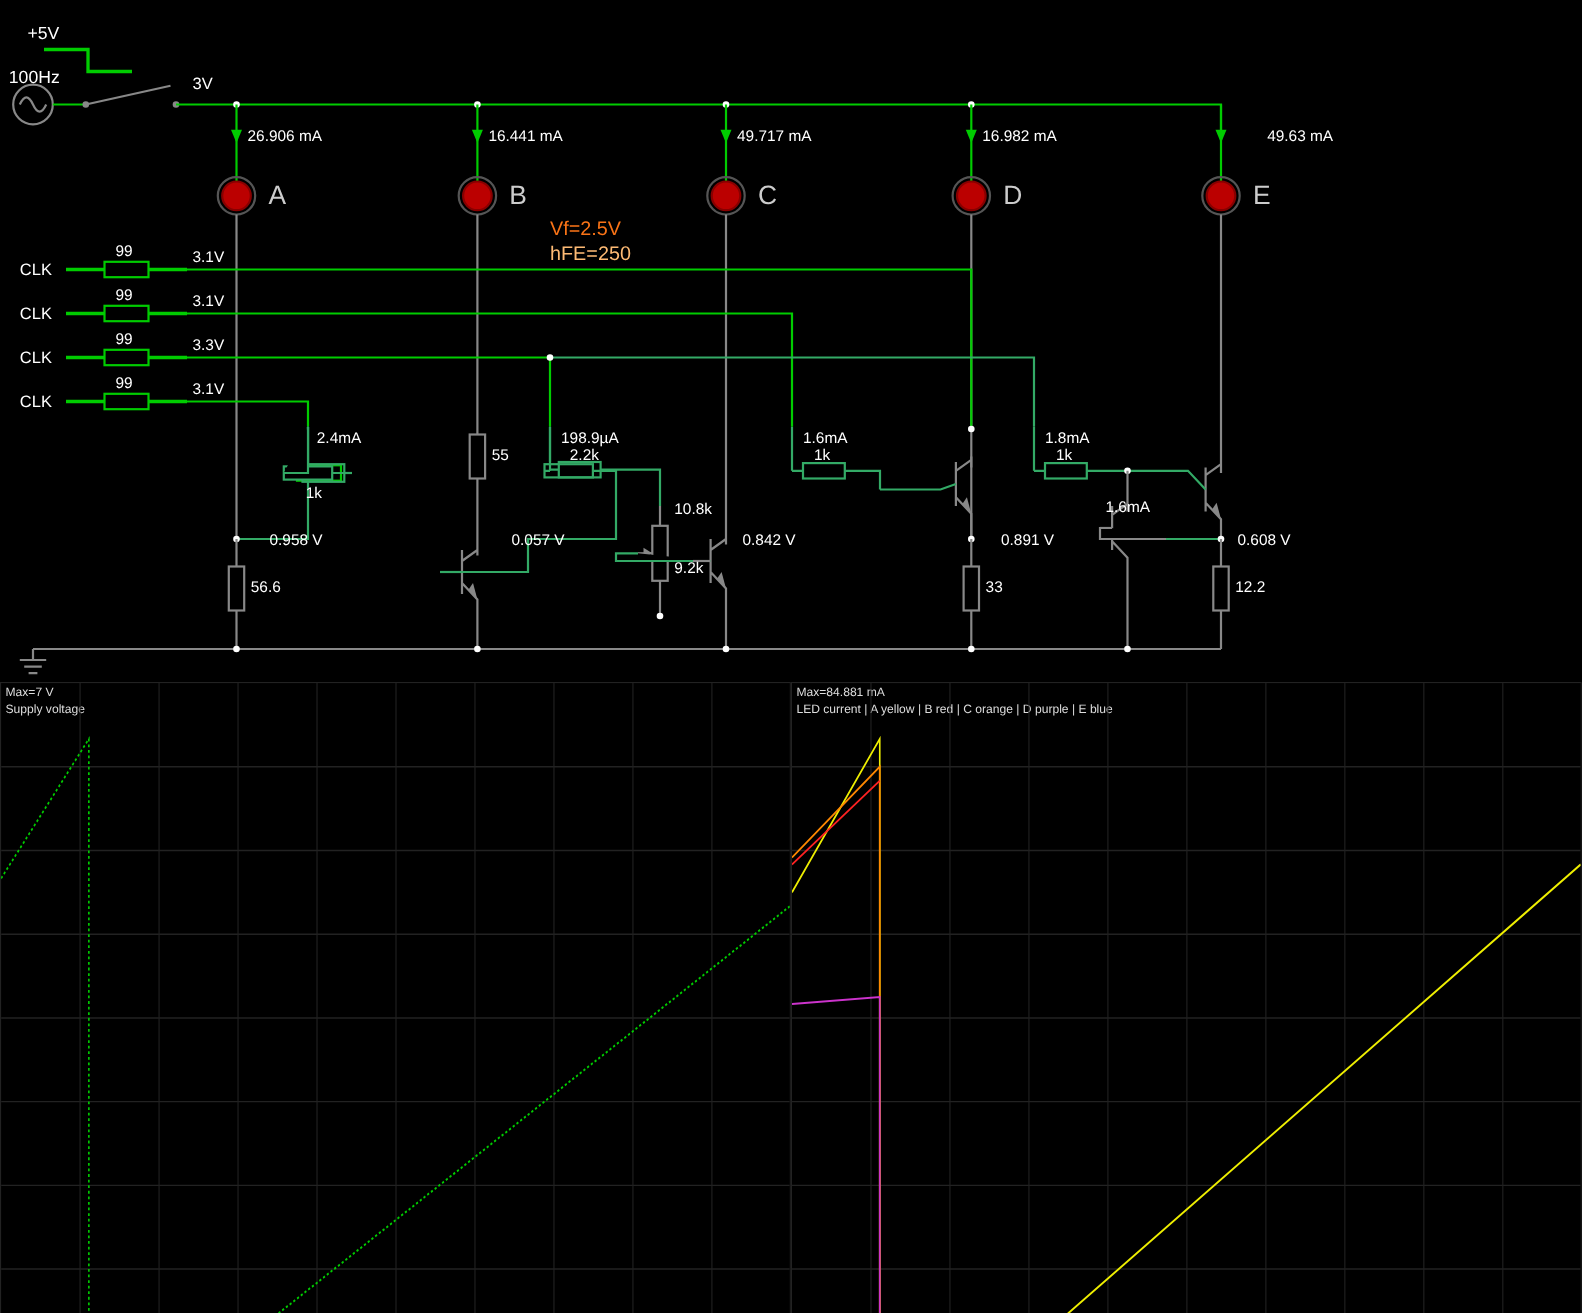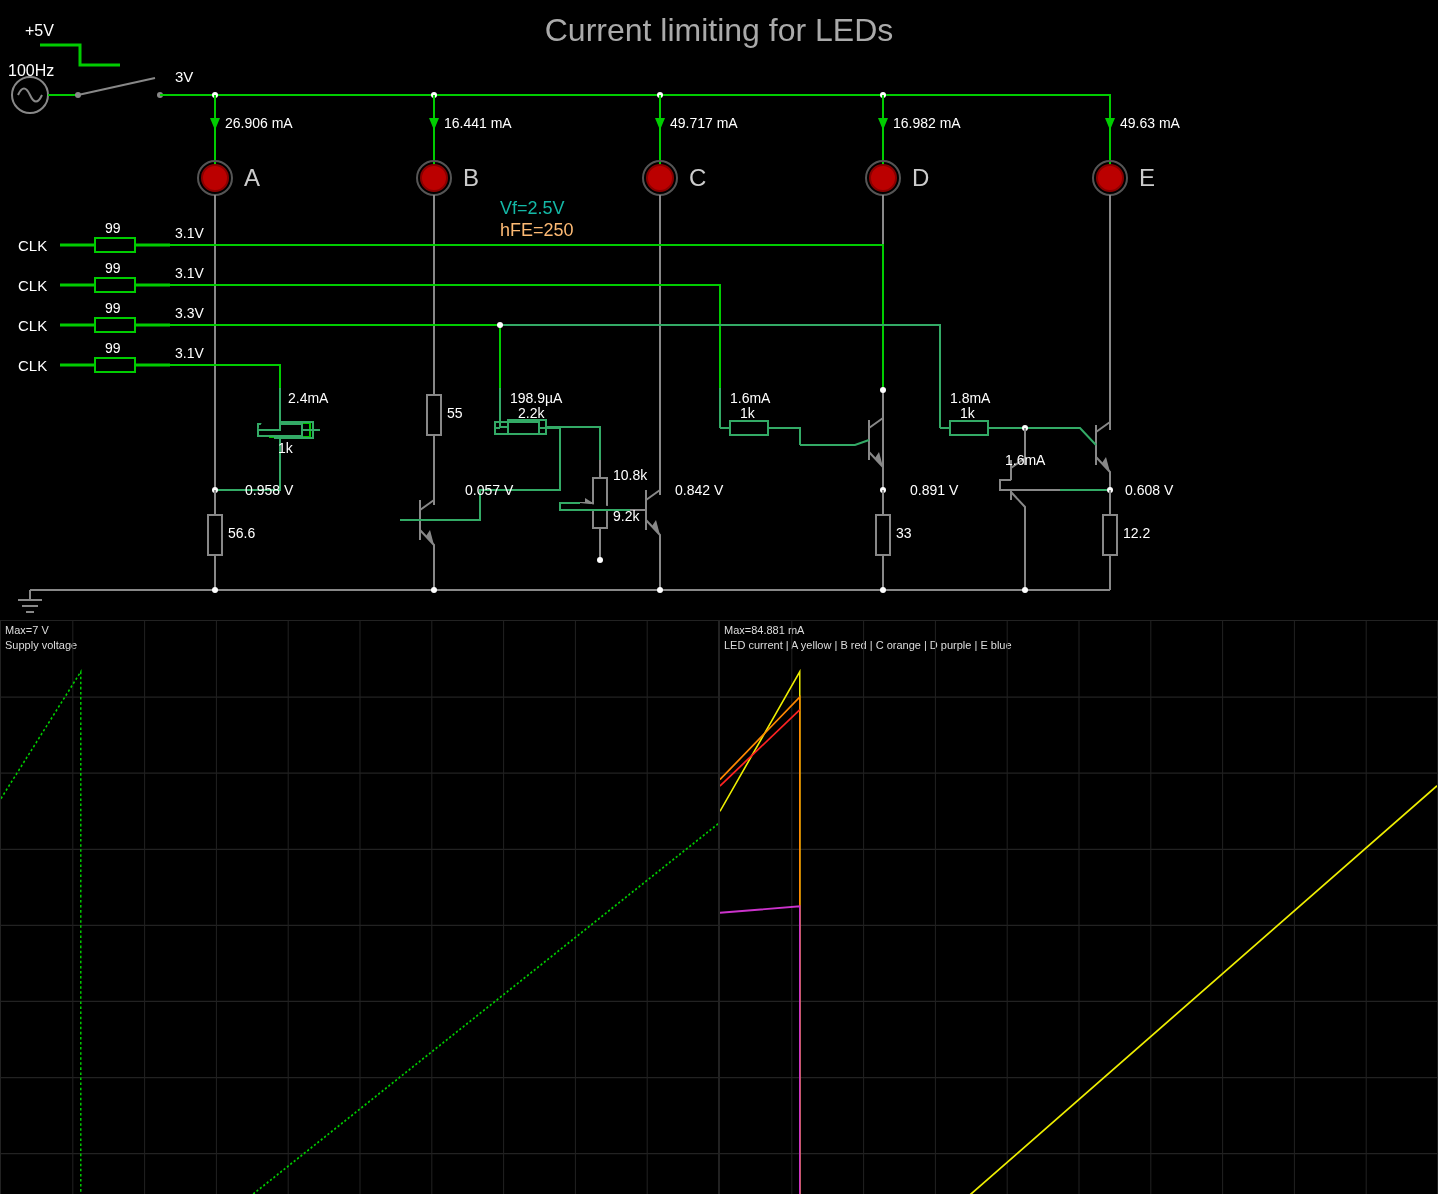--- a/index.html
+++ b/index.html
@@ -21,21 +21,20 @@
 .scope{flex:1;position:relative;background:#000;border:1px solid #222}
 .scope-label{position:absolute;top:2px;left:4px;font-size:11px;color:#ddd;line-height:1.4}
 .scope-bottom{position:absolute;bottom:2px;left:4px;font-size:11px;color:#ddd}
 .gear{position:absolute;bottom:4px;left:4px;font-size:16px;color:#444}
 svg{position:absolute;top:0;left:0}
 </style>
 </head>
 <body>
 
 <div class="circuit">
-  <div class="title">Current limiting for LEDs</div>
 
   <svg width="1438" height="620">
 
     <path class="wire-g-thick" d="M 40,45 L 80,45 L 80,65 L 120,65"></path>
 
     <circle cx="30" cy="95" r="18" class="wire-gray"></circle>
     <path class="wire-gray" d="M 18,95 Q 24,82 30,95 Q 36,108 42,95"></path>
 
     <path class="wire-g" d="M 48,95 L 78,95"></path>
 
@@ -191,29 +190,29 @@
   </svg>
 
   <div class="label" style="left:25px;top:22px;font-size:16px">+5V</div>
   <div class="label" style="left:8px;top:62px;font-size:16px">100Hz</div>
   <div class="label" style="left:175px;top:68px;font-size:15px">3V</div>
 
   <div class="small-label" style="left:225px;top:115px">26.906 mA</div>
   <div class="small-label" style="left:444px;top:115px">16.441 mA</div>
   <div class="small-label" style="left:670px;top:115px">49.717 mA</div>
   <div class="small-label" style="left:893px;top:115px">16.982 mA</div>
-  <div class="small-label" style="left:1120px;top:115px">49.63 mA</div>
+  <div class="small-label" style="left:1152px;top:115px">49.63 mA</div>
 
   <div class="label" style="left:244px;top:164px;font-size:24px;color:#ccc">A</div>
   <div class="label" style="left:463px;top:164px;font-size:24px;color:#ccc">B</div>
   <div class="label" style="left:689px;top:164px;font-size:24px;color:#ccc">C</div>
   <div class="label" style="left:912px;top:164px;font-size:24px;color:#ccc">D</div>
   <div class="label" style="left:1139px;top:164px;font-size:24px;color:#ccc">E</div>
 
-  <div class="label" style="left:500px;top:198px;font-size:18px;color:#14b8a6">Vf=2.5V</div>
+  <div class="label" style="left:500px;top:198px;font-size:18px;color:#f97316">Vf=2.5V</div>
   <div class="label" style="left:500px;top:220px;font-size:18px;color:#fdba74">hFE=250</div>
 
   <div class="label" style="left:18px;top:237px;font-size:15px">CLK</div>
   <div class="small-label" style="left:105px;top:220px">99</div>
   <div class="small-label" style="left:175px;top:225px">3.1V</div>
   <div class="label" style="left:18px;top:277px;font-size:15px">CLK</div>
   <div class="small-label" style="left:105px;top:260px">99</div>
   <div class="small-label" style="left:175px;top:265px">3.1V</div>
   <div class="label" style="left:18px;top:317px;font-size:15px">CLK</div>
   <div class="small-label" style="left:105px;top:300px">99</div>
@@ -225,21 +224,21 @@
   <div class="small-label" style="left:288px;top:390px">2.4mA</div>
   <div class="small-label" style="left:278px;top:440px">1k</div>
   <div class="small-label" style="left:245px;top:482px">0.958 V</div>
   <div class="small-label" style="left:228px;top:525px">56.6</div>
 
   <div class="small-label" style="left:447px;top:405px">55</div>
   <div class="small-label" style="left:510px;top:390px">198.9µA</div>
   <div class="small-label" style="left:518px;top:405px">2.2k</div>
   <div class="small-label" style="left:465px;top:482px">0.057 V</div>
 
-  <div class="small-label" style="left:613px;top:467px">10.8k</div>
+  <div class="small-label" style="left:613px;top:454px">10.8k</div>
   <div class="small-label" style="left:613px;top:508px">9.2k</div>
   <div class="small-label" style="left:675px;top:482px">0.842 V</div>
 
   <div class="small-label" style="left:730px;top:390px">1.6mA</div>
   <div class="small-label" style="left:740px;top:405px">1k</div>
   <div class="small-label" style="left:910px;top:482px">0.891 V</div>
   <div class="small-label" style="left:896px;top:525px">33</div>
 
   <div class="small-label" style="left:950px;top:390px">1.8mA</div>
   <div class="small-label" style="left:960px;top:405px">1k</div>

